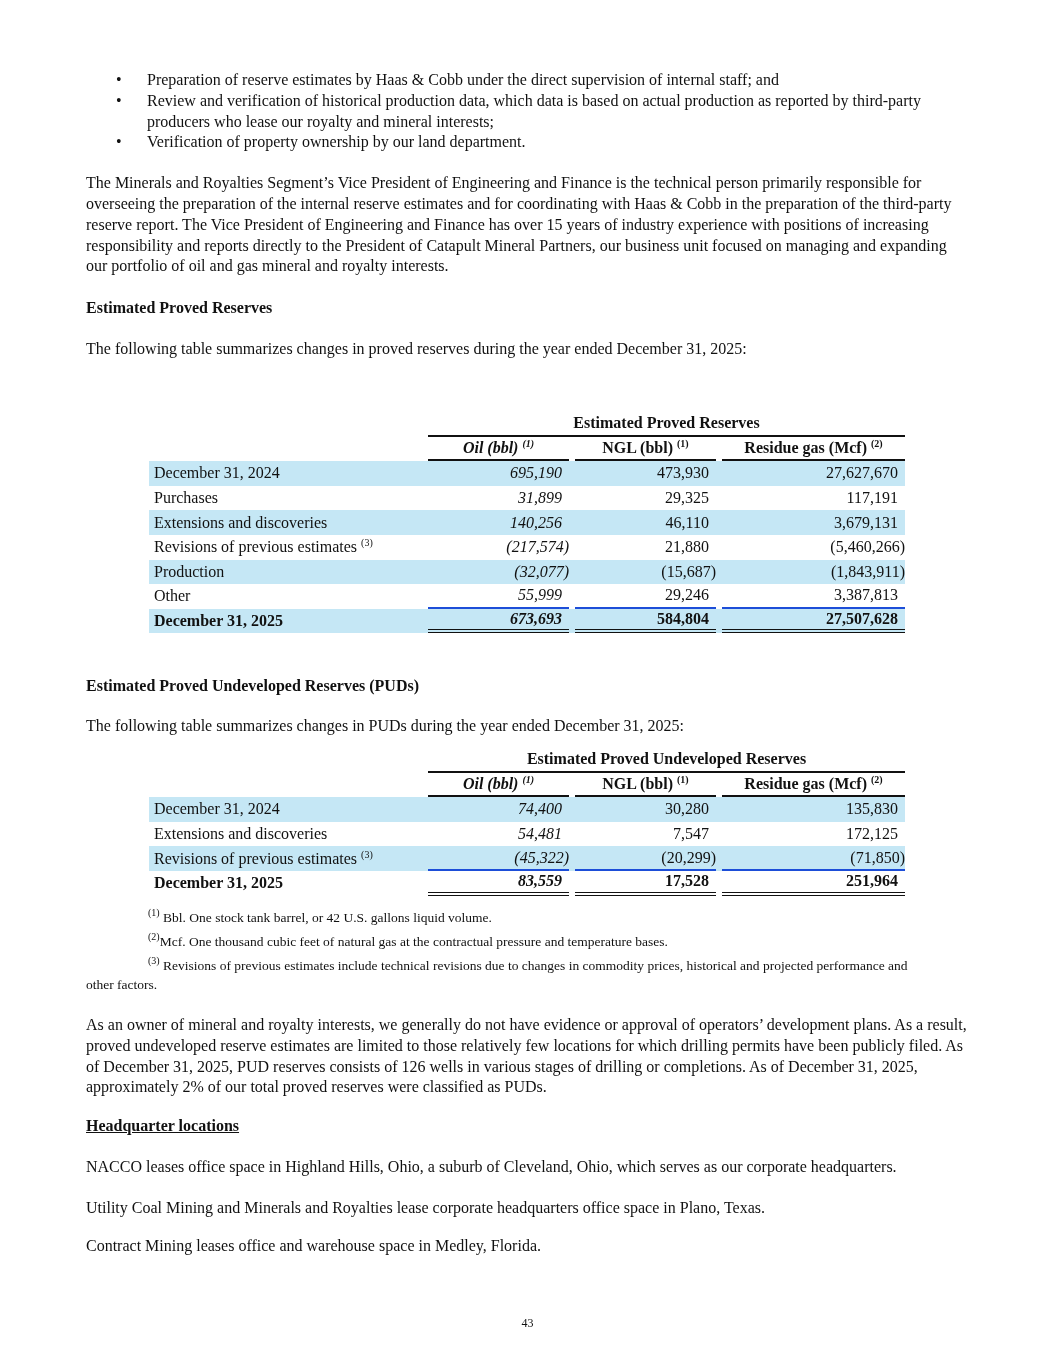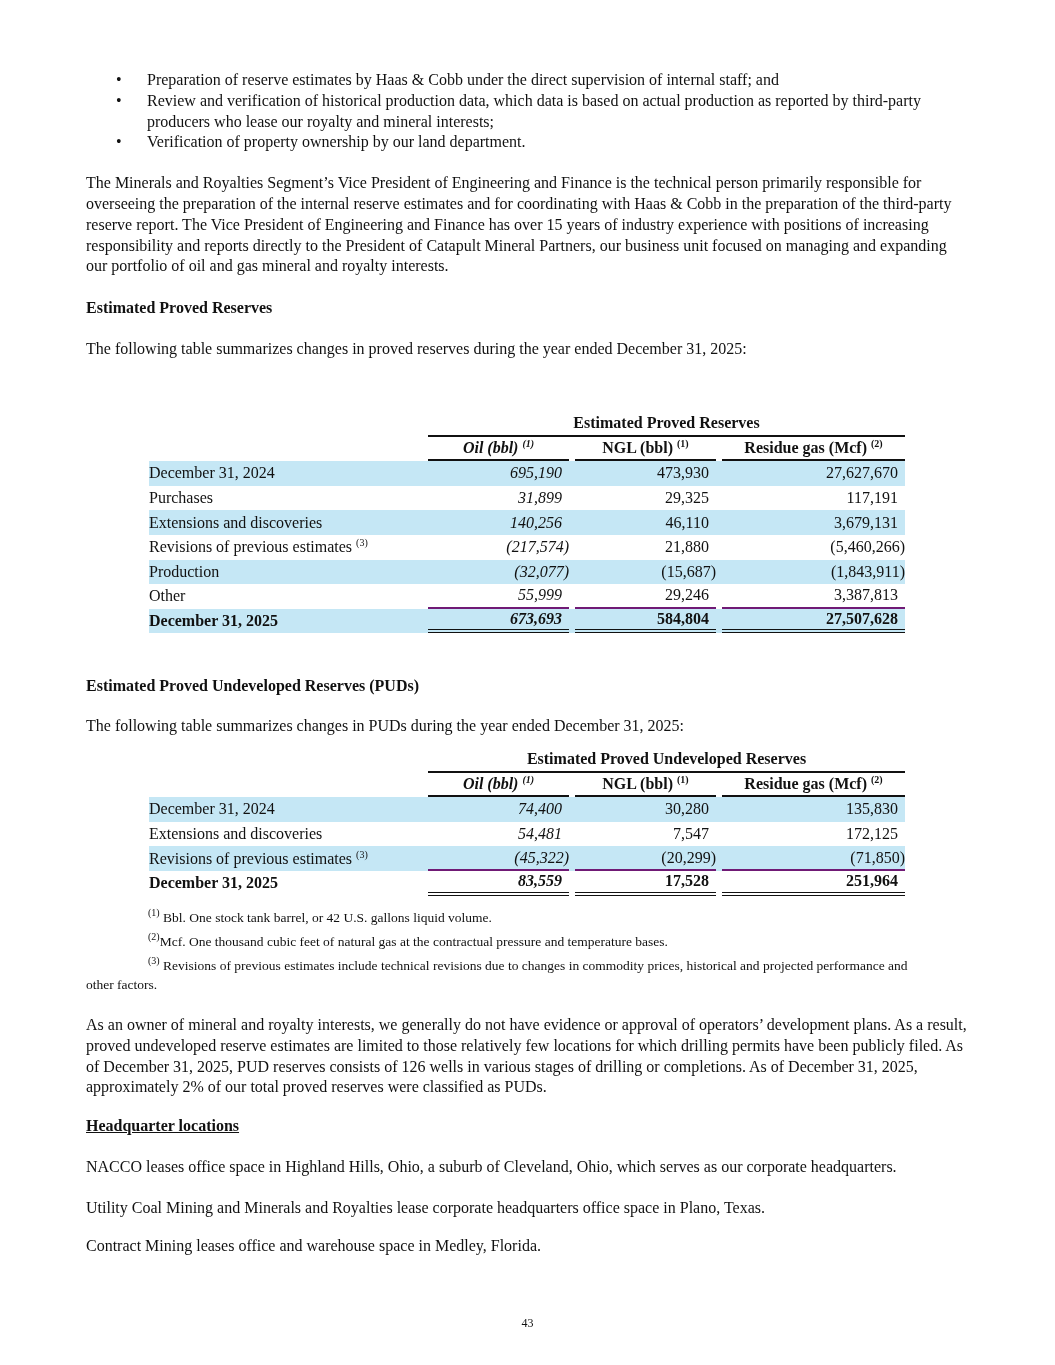--- a/index.html
+++ b/index.html
@@ -20,36 +20,36 @@
     .heading.underline { text-decoration: underline; }
 
     table.res {
       position: absolute;
       left: 149px;
       border-collapse: separate;
       border-spacing: 0;
       font-size: 16px;
     }
     table.res td { height: 24.6px; line-height: 20px; padding: 0; white-space: nowrap; }
-    table.res td.label { width: 279px; }
+    table.res td.label { width: 279px; padding-left: 5px; }
     table.res td.num { text-align: right; padding-right: 7px; }
     table.res td.c1 { width: 141px; font-style: italic; }
     table.res td.c2 { width: 141px; }
     table.res td.c3 { width: 183px; }
     table.res td.sp { width: 6px; background: transparent !important; }
     table.res tr.shade td { background: #c5e7f5; }
     table.res tr.shade td.sp { background: #c5e7f5 !important; }
     table.res tr.group td.grp {
       text-align: center; font-weight: bold; border-bottom: 2px solid #111; height: 22px;
     }
     table.res tr.cols td.col {
       text-align: center; font-weight: bold; border-bottom: 2px solid #111; height: 24px;
     }
     sup { font-size: 10px; vertical-align: 6px; line-height: 0; }
-    table.res tr.pre-total td.num { border-bottom: 2px solid #701a75; }
+    table.res tr.pre-total td.num { border-bottom: 2px solid #1d4ed8; }
     table.res tr.total td { font-weight: bold; }
     table.res tr.total td.num { border-bottom: 4px double #111; }
     .neg { padding-right: 0 !important; }
 
     .footnote { position: absolute; font-size: 13.5px; line-height: 19px; }
     .pagenum { position: absolute; left: 0; width: 1055px; text-align: center; top: 1316px; font-size: 12px; }
   </style>
 </head>
 <body>
 

